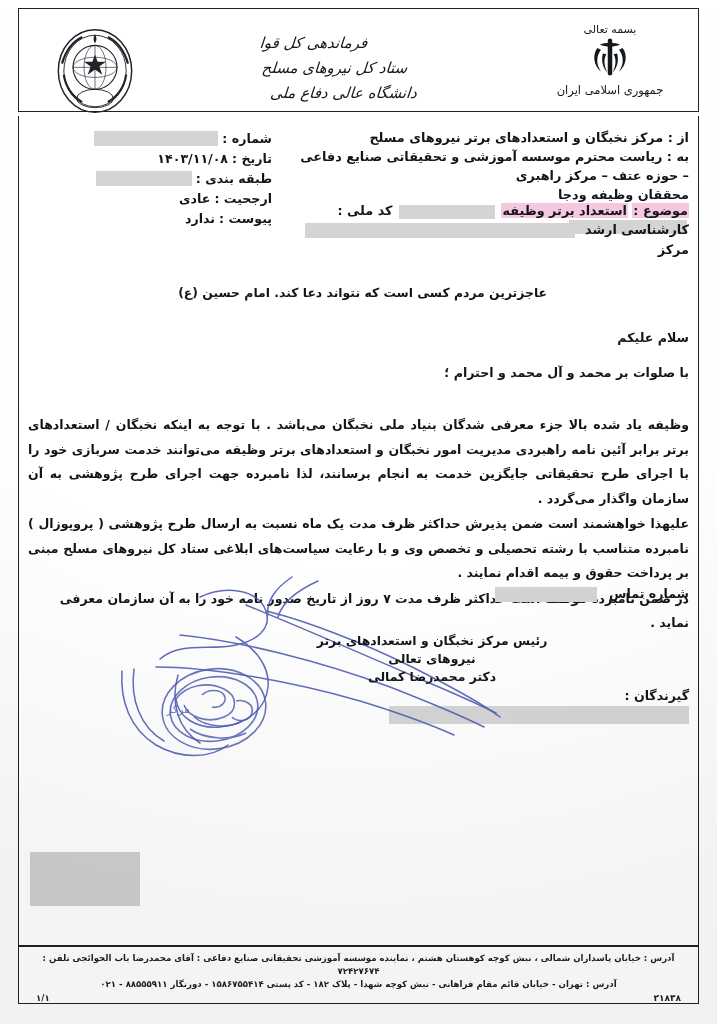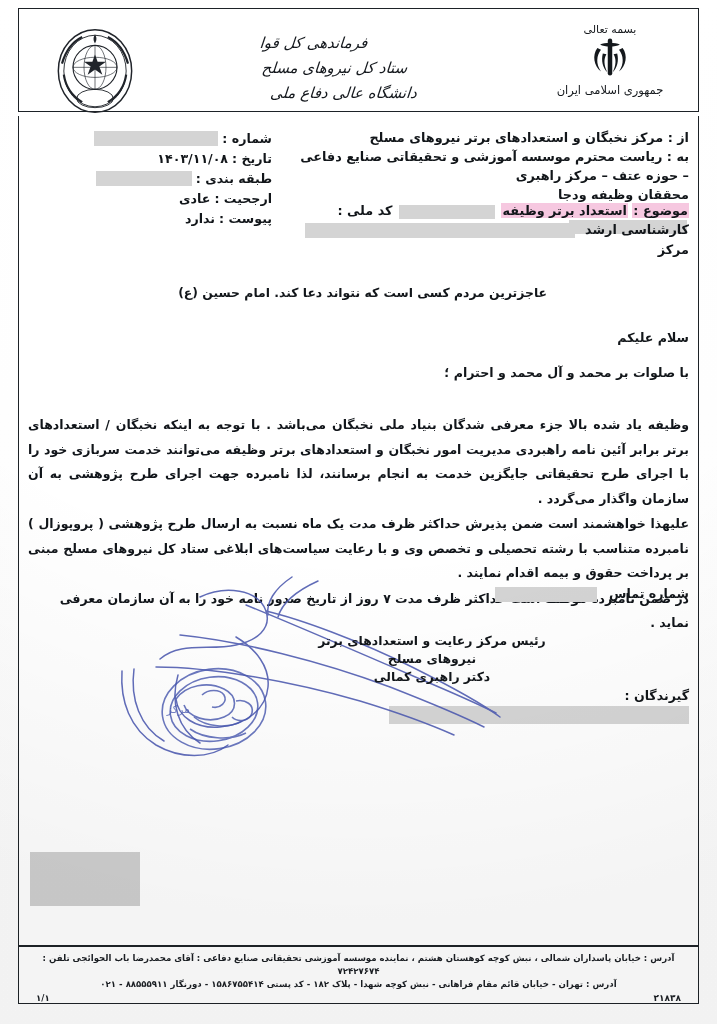--- a/index.html
+++ b/index.html
@@ -305,22 +305,22 @@
         <path d="M74,94 C70,124 80,152 104,166"></path>
         <path d="M118,100 C110,128 118,154 140,168"></path>
         <path d="M176,62 C196,74 210,92 208,112 C206,134 186,150 160,152 C136,154 118,142 116,124"></path>
         <path d="M232,2 C214,14 206,28 208,40"></path>
         <path d="M258,6 C236,16 222,28 218,42"></path>
       </g>
     </svg>
   </div>
 
   <div class="sign-block">
-    <div>رئیس مرکز رعایت و استعدادهای برتر نیروهای مسلح</div>
-    <div>دکتر راهبری کمالی</div>
+    <div>رئیس مرکز نخبگان و استعدادهای برتر نیروهای تعالی</div>
+    <div>دکتر محمدرضا کمالی</div>
   </div>
 
   <div class="stamp">
     <svg viewBox="0 0 130 110" width="130" height="110">
       <g fill="none" stroke="#4656ad" stroke-width="1.6" opacity=".8">
         <ellipse cx="64" cy="54" rx="52" ry="40" transform="rotate(-8 64 54)"></ellipse>
         <ellipse cx="64" cy="54" rx="44" ry="32" transform="rotate(-8 64 54)"></ellipse>
         <path d="M26,44 C36,30 58,26 74,34 C88,41 88,56 74,62 C58,69 38,62 34,50"></path>
         <path d="M44,62 C56,72 78,74 92,66"></path>
         <path d="M52,40 C58,34 70,34 74,40 C78,47 70,54 62,52"></path>

